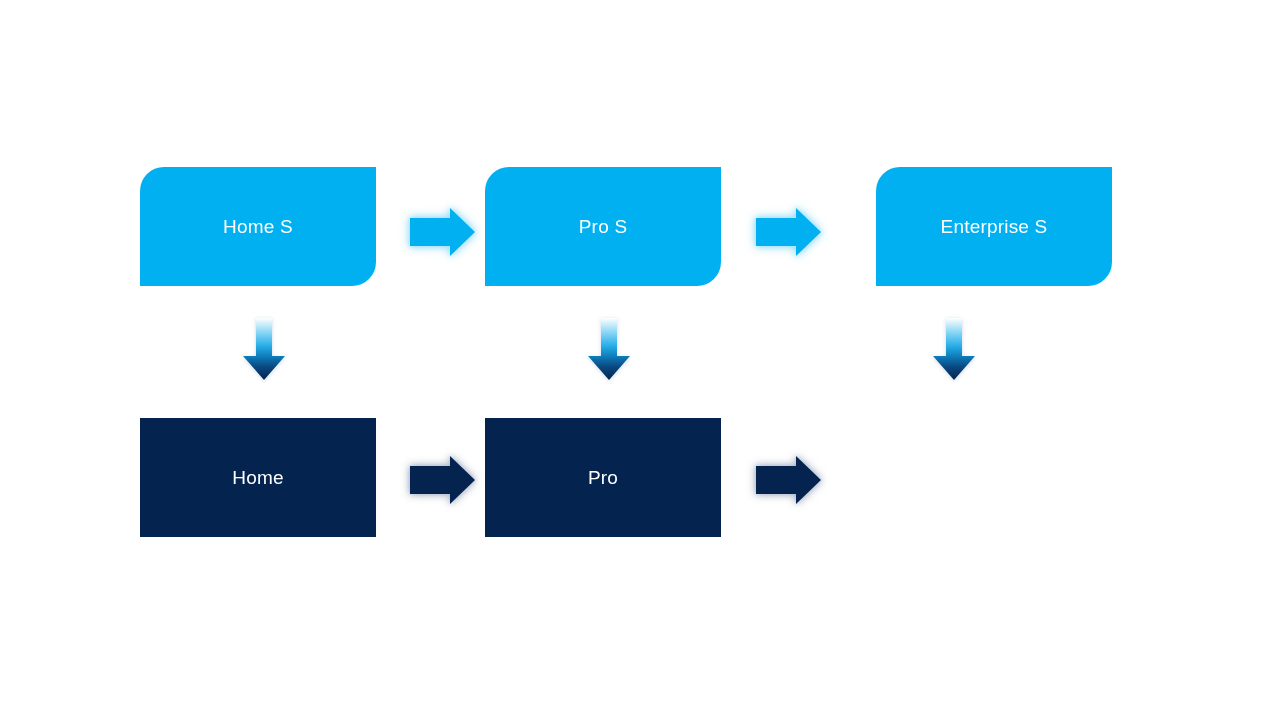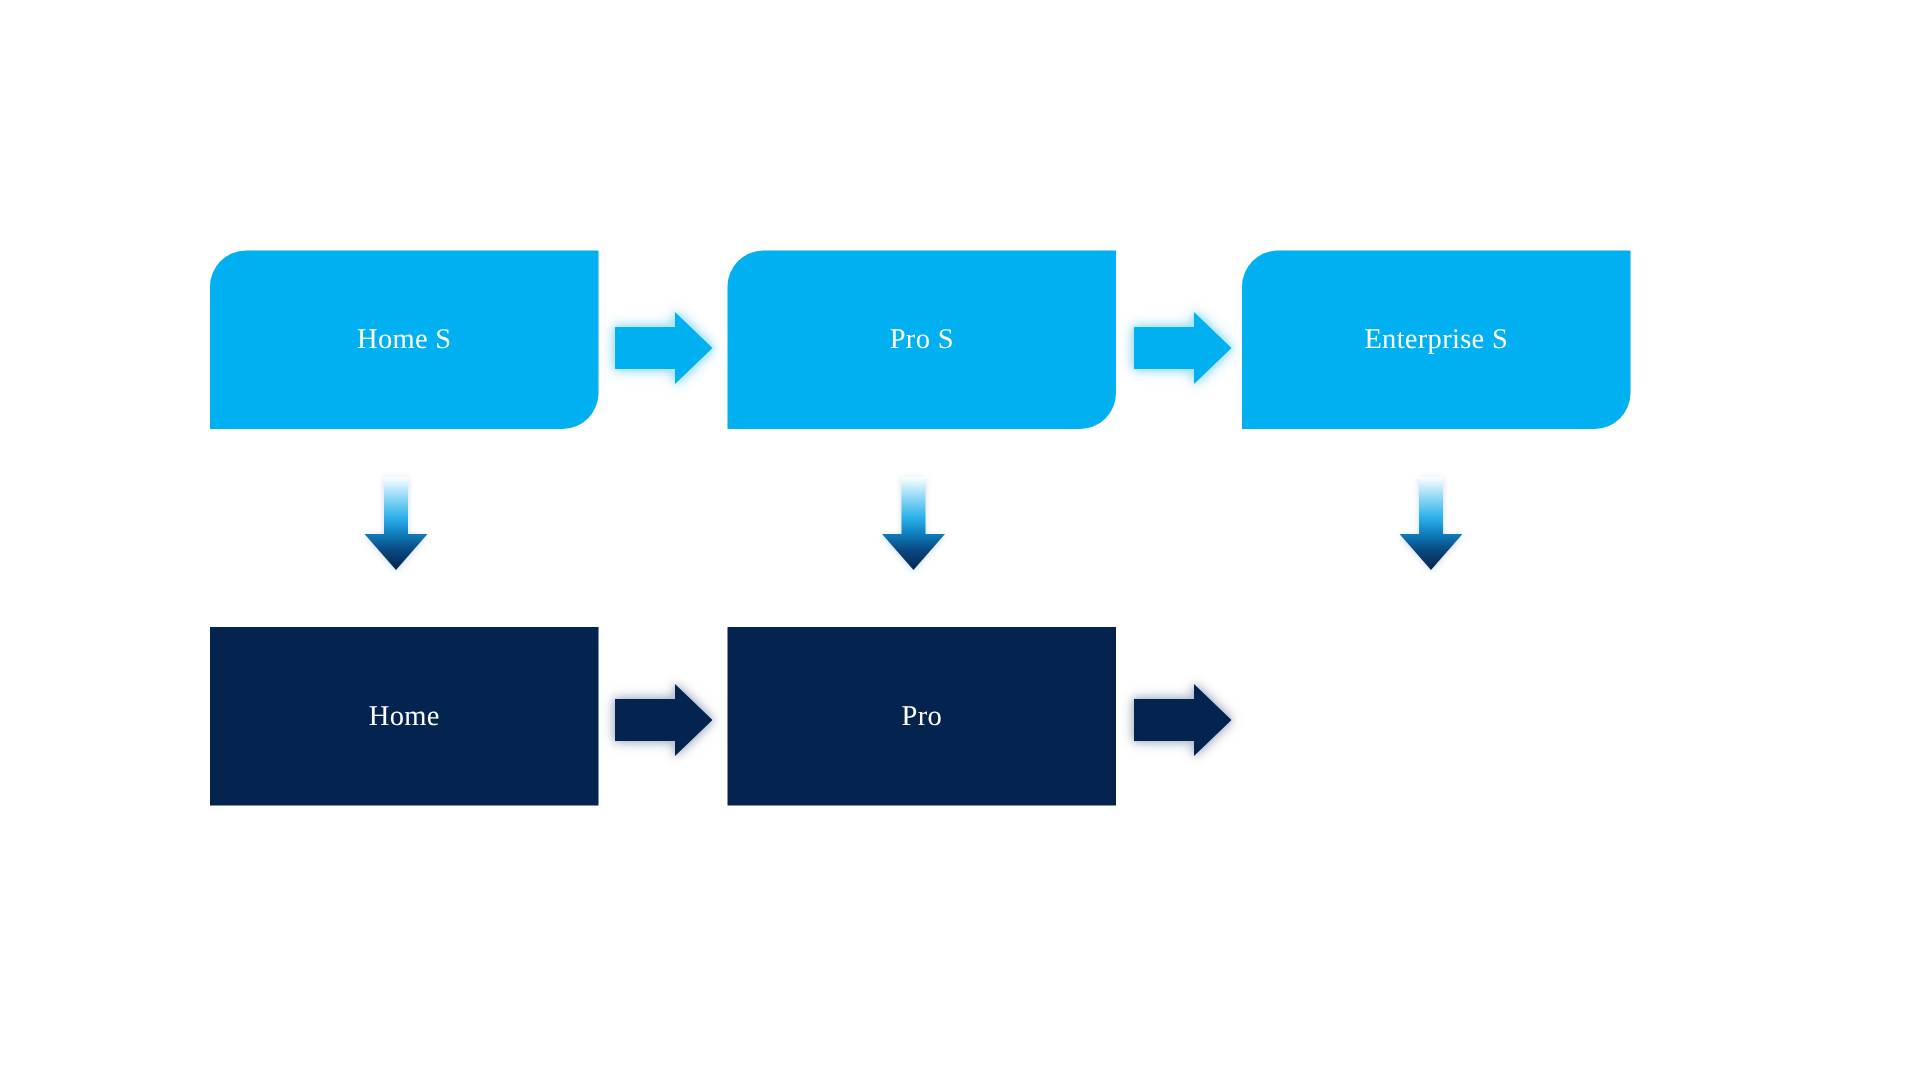--- a/index.html
+++ b/index.html
@@ -11,45 +11,44 @@
     position: relative;
     width: 1280px;
     height: 720px;
     background: var(--c-bg, #ffffff);
     font-family: "Liberation Sans", sans-serif;
     overflow: hidden;
   }
   
   .node {
     position: absolute;
-    width: 259px;
+    width: 236px;
     height: 119px;
     display: flex;
     align-items: center;
     justify-content: center;
-    font-family: Liberation Serif, serif;
   }
   .node .label {
     color: var(--c-text, #ffffff);
     font-size: 19px;
     letter-spacing: 0.2px;
   }
   .node.top-row {
     top: 167px;
     background: var(--c-top, #00b0f0);
     border-radius: 24px 0 24px 0;
   }
   .node.bottom-row {
     top: 418px;
     background: var(--c-bottom, #04234f);
     border-radius: 0;
   }
   .col-0 { left: 140px; }
   .col-1 { left: 485px; }
-  .col-2 { left: 828px; }
+  .col-2 { left: 876px; }
 
   
   .arrow { position: absolute; line-height: 0; }
   .arrow svg { display: block; }
 
   .arrow-right.row-top { top: 208px; }
   .arrow-right.row-bottom { top: 456px; }
   .arrow-right.gap-0 { left: 410px; }
   .arrow-right.gap-1 { left: 756px; }
 

